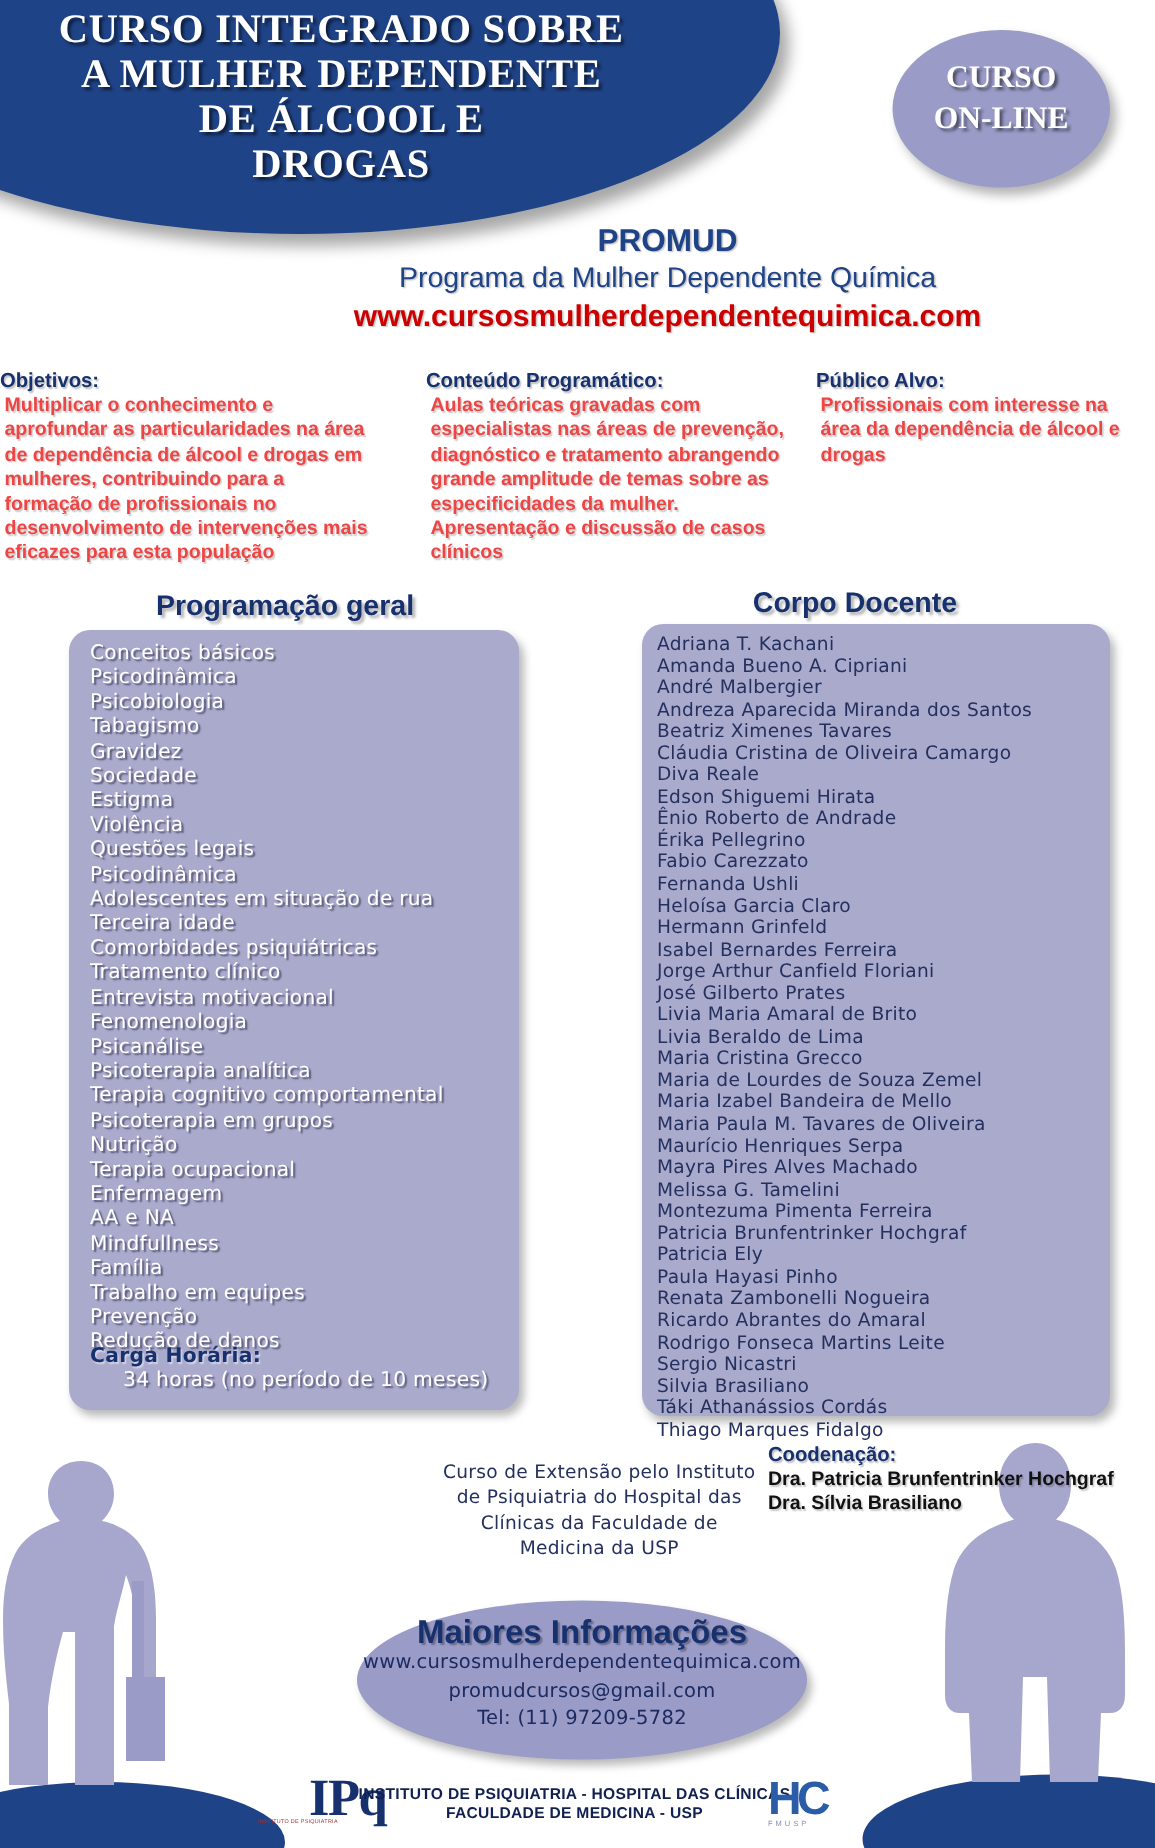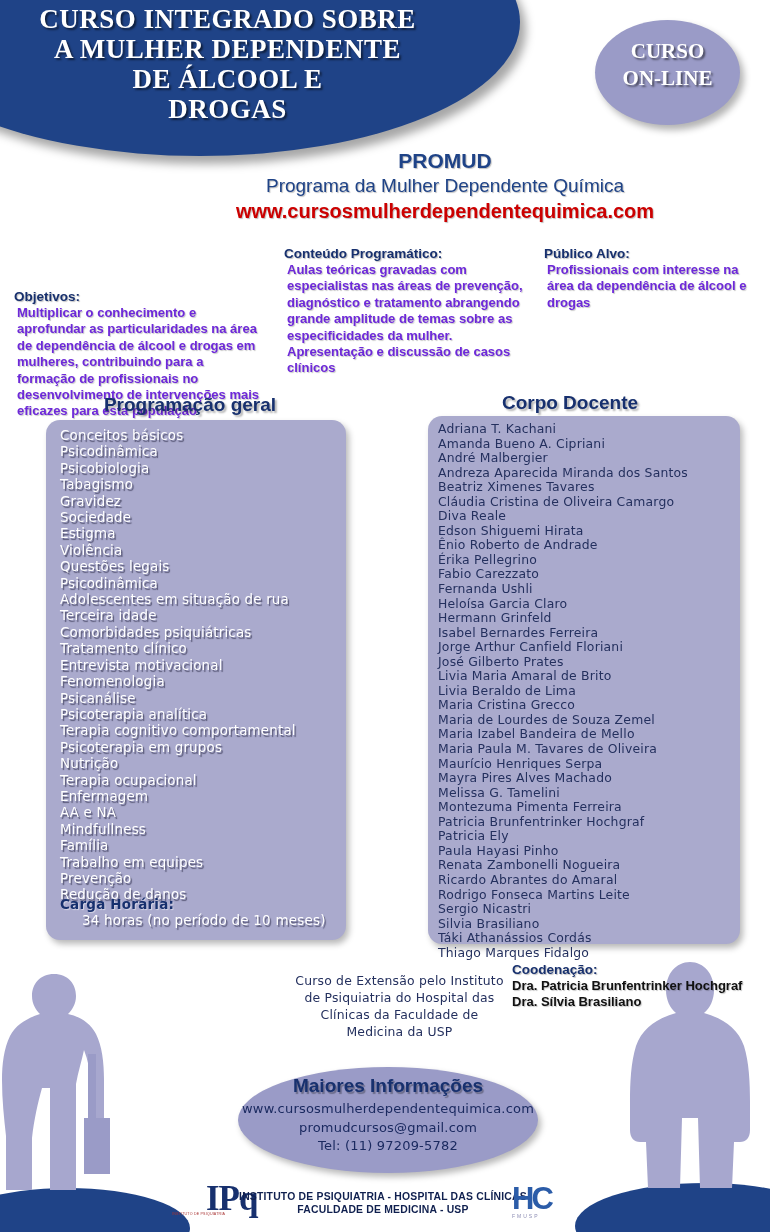--- a/index.html
+++ b/index.html
@@ -96,31 +96,31 @@
     text-shadow:1px 1px 1px rgba(0,0,0,.25);
   }
   .promud .p3{
     font-weight:bold;color:#cc0000;font-size:20px;line-height:26px;
     text-shadow:1px 1px 1px rgba(0,0,0,.25);
   }
 
   
   .cols{position:absolute;top:246px;left:0;width:770px;z-index:5;}
   .col{position:absolute;}
-  .col-a{left:14px;width:250px;margin-top:43px;}
+  .col-a{left:0;width:250px;}
   .col-b{left:284px;width:250px;}
   .col-c{left:544px;width:218px;}
   .col h3{
     margin:0 0 1px 0;
     font-size:13.5px;font-weight:bold;color:#17306e;
     text-shadow:1px 1px 1px rgba(0,0,0,.25);
   }
   .col p{
     margin:0;padding-left:3px;
-    font-size:13px;line-height:16.4px;font-weight:bold;color:#6d28d9;
+    font-size:13px;line-height:16.4px;font-weight:bold;color:#ef4444;
     text-shadow:1px 1px 1px rgba(0,0,0,.22);
   }
 
   
   .sec-h{
     position:absolute;z-index:5;
     font-size:19px;font-weight:bold;color:#17306e;
     text-shadow:2px 2px 2px rgba(0,0,0,.3);
     text-align:center;
   }
@@ -202,21 +202,21 @@
 
   
   .info-oval{
     position:absolute;z-index:4;
     left:238px;top:1067px;width:300px;height:106px;
     background:#9a9bc7;border-radius:50%;
     box-shadow:3px 4px 6px rgba(0,0,0,.28);
   }
   .info-title{
     position:absolute;z-index:6;left:238px;top:1075px;width:300px;
-    text-align:center;font-size:19px;font-weight:bold;color:#17306e;
+    text-align:center;font-size:22px;font-weight:bold;color:#17306e;
     text-shadow:1.5px 1.5px 1px rgba(0,0,0,.3);
   }
   .info-lines{
     position:absolute;z-index:6;left:208px;top:1100px;width:360px;
     text-align:center;font-size:13px;line-height:18.5px;color:#1b2a60;
   }
 
   
   .footer-txt{
     position:absolute;z-index:6;left:218px;top:1190px;width:330px;

